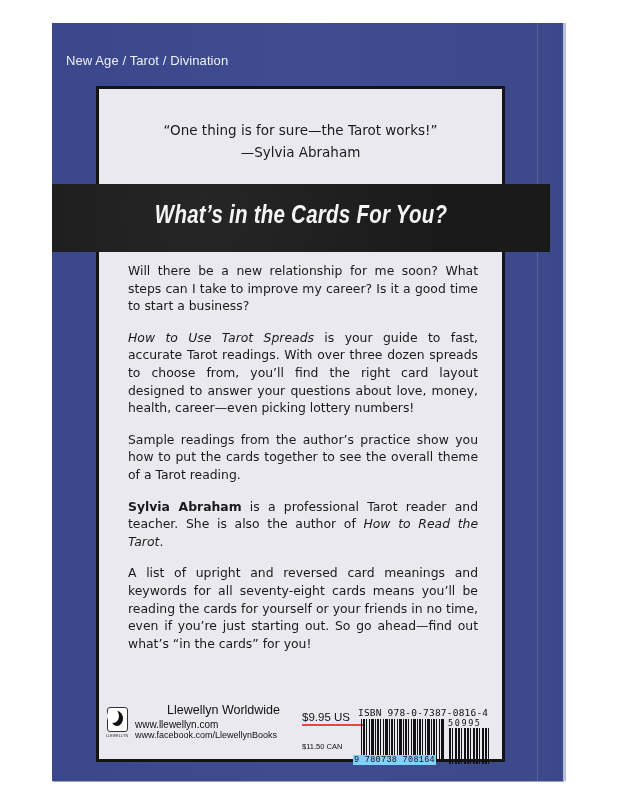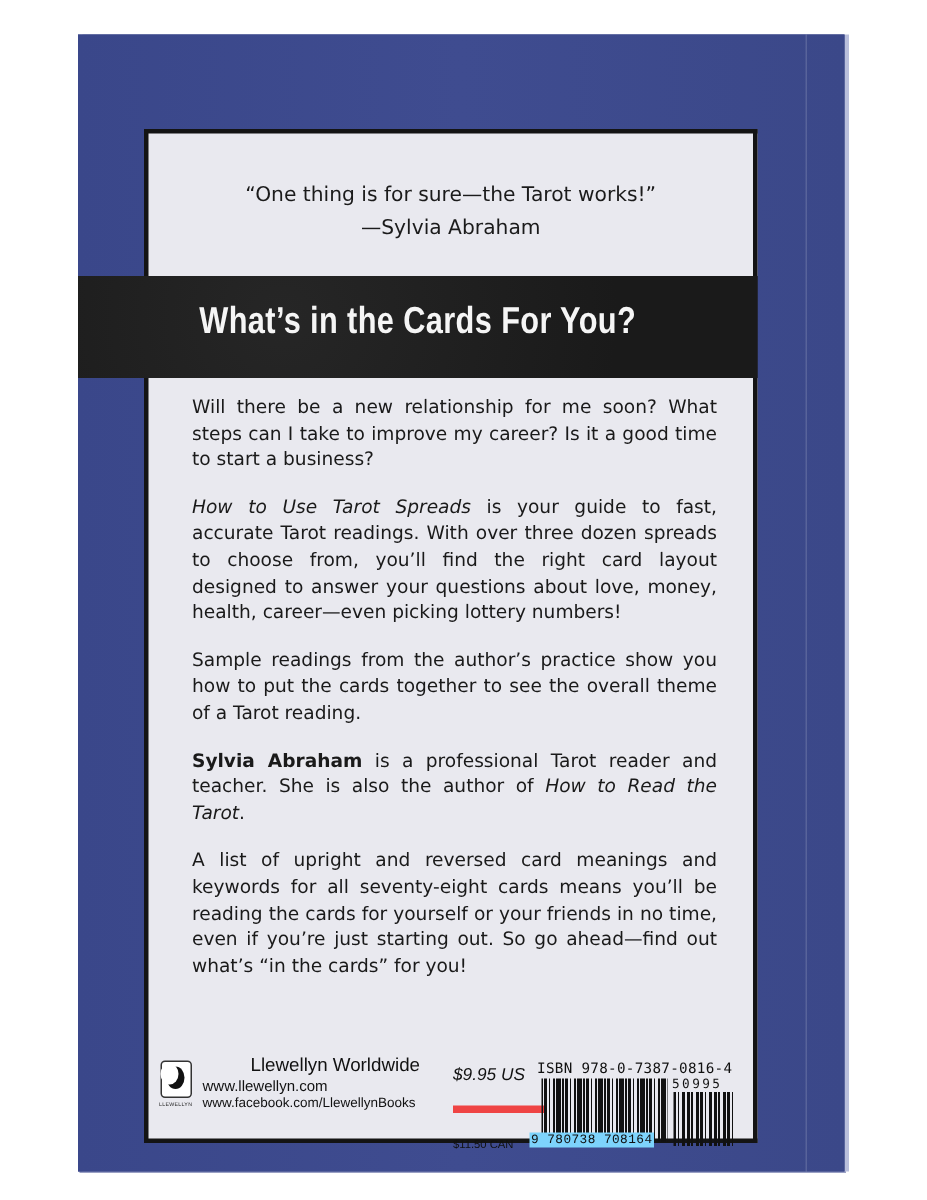--- a/index.html
+++ b/index.html
@@ -23,23 +23,24 @@
     }
     .panel-top {
       position: absolute; left: 44px; top: 63px; width: 403px; height: 95px;
       background: #e9e9ef; border: 3px solid #141414; border-bottom: none;
     }
     .quote {
       position: absolute; left: 0; right: 0; top: 30px; text-align: center;
       font-family: "DejaVu Sans", sans-serif; font-size: 13.5px; color: #1b1b1b; line-height: 22px;
     }
     .band {
-      position: absolute; left: 0; top: 161px; width: 453px; height: 68px;
+      position: absolute; left: 0; top: 161px; width: 498px; height: 68px;
       background: #1d1d1d;
       background-image: radial-gradient(circle at 30% 40%, #262626 0%, #1a1a1a 70%);
+      font-style: italic;
     }
     .band-title {
       position: absolute; left: 0; right: 0; top: 16px; text-align: center; color: #f5f5f5;
       font-family: "Liberation Sans", sans-serif; font-weight: bold; font-size: 25px;
       transform: scaleX(0.82); letter-spacing: 0.3px;
     }
     .panel-main {
       position: absolute; left: 44px; top: 229px; width: 403px; height: 507px;
       background: #e9e9ef; border: 3px solid #141414; border-top: none;
     }
@@ -80,21 +81,21 @@
       white-space: nowrap;
     }
     .pub-fb {
       position: absolute; left: 28px; top: 23px; font-family: "Liberation Sans", sans-serif; font-size: 9px; color: #111;
       white-space: nowrap;
     }
     .price {
       position: absolute; left: 203px; top: 459px; width: 62px; font-family: "Liberation Sans", sans-serif;
     }
     .price-us {
-      font-size: 11.5px; color: #111; padding-bottom: 14px; border-bottom: 5px solid #ef4444; white-space: nowrap; font-style: italic;
+      font-size: 11.5px; color: #111; padding-bottom: 1px; border-bottom: 2px solid #ef4444; white-space: nowrap;
     }
     .price-can { font-size: 7.5px; color: #111; margin-top: 16px; white-space: nowrap; }
     .isbn-label {
       position: absolute; left: 259px; top: 455px; font-family: "DejaVu Sans Mono", monospace;
       font-size: 9.5px; color: #111; white-space: nowrap; letter-spacing: 0.2px;
     }
     .addon-digits {
       position: absolute; left: 349px; top: 466px; font-family: "DejaVu Sans Mono", monospace;
       font-size: 8.5px; color: #111; letter-spacing: 1.6px;
     }
@@ -114,20 +115,21 @@
       background: repeating-linear-gradient(90deg,
         #111 0 2px, transparent 2px 3px, #111 3px 4px, transparent 4px 6px,
         #111 6px 8px, transparent 8px 9px);
     }
   </style>
 </head>
 <body>
 
 <div class="cover">
   <div class="spine-crease"></div>
+  <div class="category">New Age / Tarot / Divination</div>
 
   <div class="panel-top">
     <div class="quote">
       <div>“One thing is for sure—the Tarot works!”</div>
       <div>—Sylvia Abraham</div>
     </div>
   </div>
 
   <div class="band">
     <div class="band-title">What’s in the Cards For You?</div>

